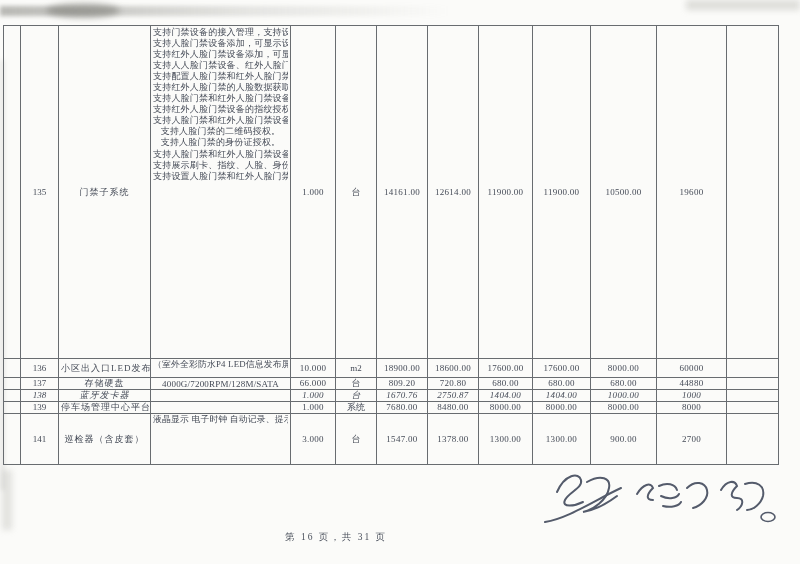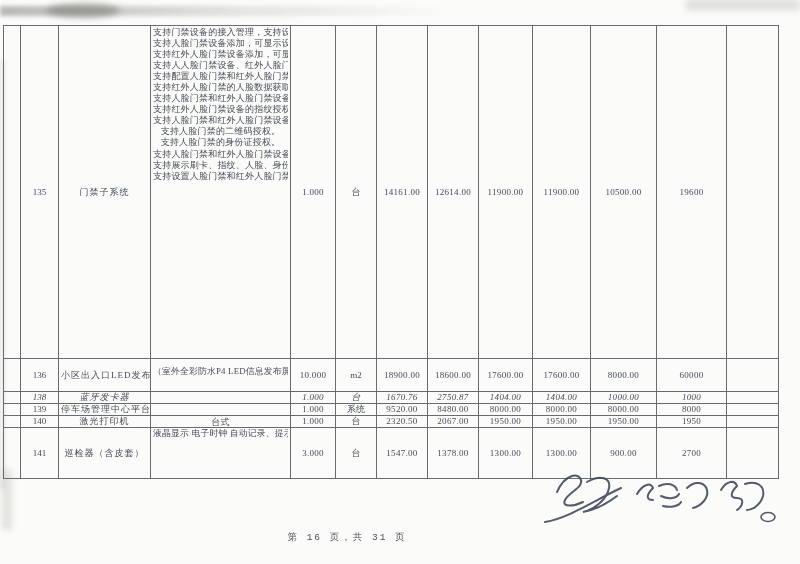--- a/index.html
+++ b/index.html
@@ -41,22 +41,22 @@
   td.cell-desc p{margin:0;font-size:9px;line-height:11.1px;letter-spacing:.2px;}
   td.cell-name{font-size:9.5px;letter-spacing:1px;white-space:normal;line-height:10px;}
   tr.r-141 td.cell-desc p{font-size:8.8px;line-height:9.6px;}
   tr.r-136 td.cell-desc p{font-size:8.8px;line-height:9.2px;}
   tr.r-137 td.cell-desc p,
   tr.r-140 td.cell-desc p{line-height:10.5px;}
   td.cell-price,td.cell-amount,td.cell-qty{font-size:9px;letter-spacing:.3px;}
 
   .signatures{position:absolute;left:535px;top:466px;}
   .footer{
-    position:absolute;left:15px;top:531px;width:664px;
-    text-align:center;font-size:9.5px;letter-spacing:2px;color:#4a505c;font-family:Liberation Mono, monospace;
+    position:absolute;left:4px;top:531px;width:664px;
+    text-align:center;font-size:9.5px;letter-spacing:2px;color:#4a505c;
   }
 </style>
 </head>
 <body>
 
 <div class="page">
 
   <div class="artifact a1"></div>
   <div class="artifact a2"></div>
   <div class="artifact a3"></div>
@@ -105,39 +105,58 @@
           <td class="cell-qty">1.000</td>
           <td class="cell-unit">台</td>
           <td class="cell-price">14161.00</td>
           <td class="cell-price">12614.00</td>
           <td class="cell-price">11900.00</td>
           <td class="cell-price">11900.00</td>
           <td class="cell-price">10500.00</td>
           <td class="cell-amount">19600</td>
           <td class="cell-blank"></td>
         </tr>
-        <tr class="r-136" style="height: 33px;">
+        <tr class="r-136" style="height: 19px;">
           <td class="cell-blank"></td>
           <td class="cell-seq">136</td>
           <td class="cell-name">小区出入口LED发布屏</td>
           <td class="cell-desc">
             <div class="wrap" style="height: 17px;">
               <p>（室外全彩防水P4 LED信息发布屏） 落地安装</p>
             </div>
           </td>
           <td class="cell-qty">10.000</td>
           <td class="cell-unit">m2</td>
           <td class="cell-price">18900.00</td>
           <td class="cell-price">18600.00</td>
           <td class="cell-price">17600.00</td>
           <td class="cell-price">17600.00</td>
           <td class="cell-price">8000.00</td>
           <td class="cell-amount">60000</td>
           <td class="cell-blank"></td>
         </tr>
+        <tr class="r-137" style="height: 12px;">
+          <td class="cell-blank"></td>
+          <td class="cell-seq">137</td>
+          <td class="cell-name">存储硬盘</td>
+          <td class="cell-desc">
+            <div class="wrap" style="height: 10px;">
+              <p>4000G/7200RPM/128M/SATA</p>
+            </div>
+          </td>
+          <td class="cell-qty">66.000</td>
+          <td class="cell-unit">台</td>
+          <td class="cell-price">809.20</td>
+          <td class="cell-price">720.80</td>
+          <td class="cell-price">680.00</td>
+          <td class="cell-price">680.00</td>
+          <td class="cell-price">680.00</td>
+          <td class="cell-amount">44880</td>
+          <td class="cell-blank"></td>
+        </tr>
         <tr class="r-138" style="height: 11px; font-style: italic;">
           <td class="cell-blank"></td>
           <td class="cell-seq">138</td>
           <td class="cell-name">蓝牙发卡器</td>
           <td class="cell-desc">
             <div class="wrap" style="height: 9px;"></div>
           </td>
           <td class="cell-qty">1.000</td>
           <td class="cell-unit">台</td>
           <td class="cell-price">1670.76</td>
@@ -150,45 +169,26 @@
         </tr>
         <tr class="r-139" style="height: 12px;">
           <td class="cell-blank"></td>
           <td class="cell-seq">139</td>
           <td class="cell-name">停车场管理中心平台</td>
           <td class="cell-desc">
             <div class="wrap" style="height: 10px;"></div>
           </td>
           <td class="cell-qty">1.000</td>
           <td class="cell-unit">系统</td>
-          <td class="cell-price">9520.00</td>
+          <td class="cell-price">7680.00</td>
           <td class="cell-price">8480.00</td>
           <td class="cell-price">8000.00</td>
           <td class="cell-price">8000.00</td>
           <td class="cell-price">8000.00</td>
           <td class="cell-amount">8000</td>
-          <td class="cell-blank"></td>
-        </tr>
-        <tr class="r-140" style="height: 12px;">
-          <td class="cell-blank"></td>
-          <td class="cell-seq">140</td>
-          <td class="cell-name">激光打印机</td>
-          <td class="cell-desc">
-            <div class="wrap" style="height: 10px;">
-              <p>台式</p>
-            </div>
-          </td>
-          <td class="cell-qty">1.000</td>
-          <td class="cell-unit">台</td>
-          <td class="cell-price">2320.50</td>
-          <td class="cell-price">2067.00</td>
-          <td class="cell-price">1950.00</td>
-          <td class="cell-price">1950.00</td>
-          <td class="cell-price">1950.00</td>
-          <td class="cell-amount">1950</td>
           <td class="cell-blank"></td>
         </tr>
         <tr class="r-141" style="height: 51px;">
           <td class="cell-blank"></td>
           <td class="cell-seq">141</td>
           <td class="cell-name">巡检器（含皮套）</td>
           <td class="cell-desc">
             <div class="wrap" style="height: 49px;">
               <p>液晶显示 电子时钟 自动记录、提示振动冲击现象记录存储容量：30719 条记录 读卡距离：3～6cm 通讯格式：无线高速感应通讯，每秒30条巡更记录</p>
             </div>

